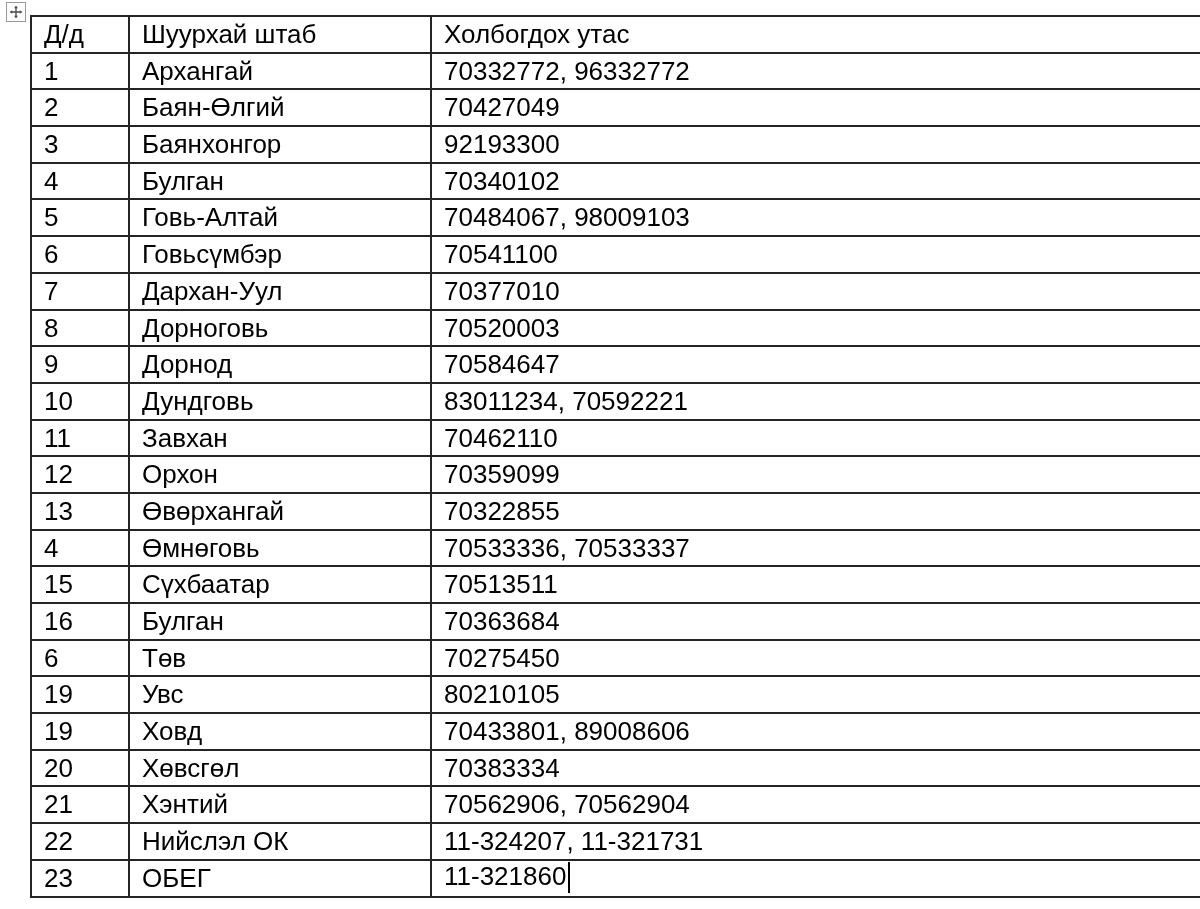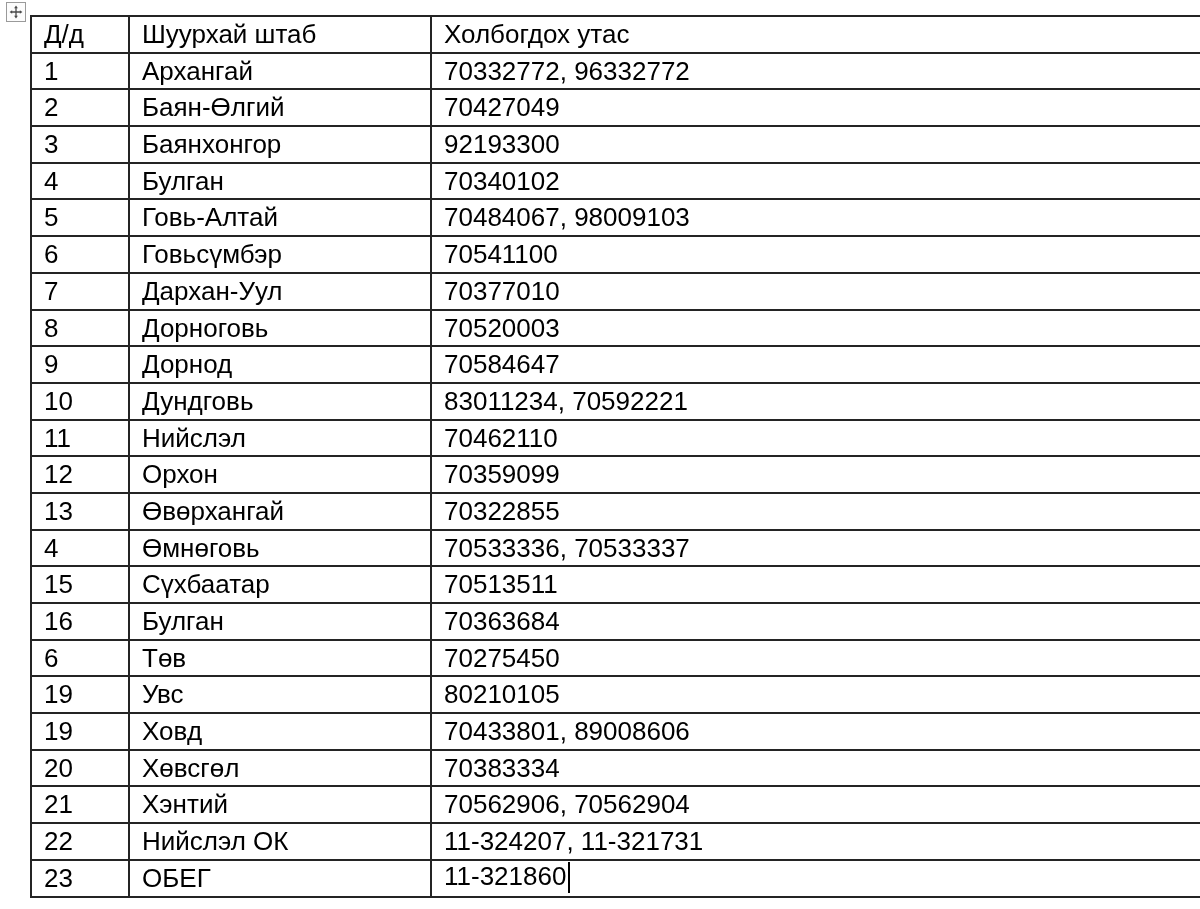--- a/index.html
+++ b/index.html
@@ -141,21 +141,21 @@
           <td>Дорнод</td>
           <td>70584647</td>
         </tr>
         <tr>
           <td>10</td>
           <td>Дундговь</td>
           <td>83011234, 70592221</td>
         </tr>
         <tr>
           <td>11</td>
-          <td>Нийслэл</td>
+          <td>Завхан</td>
           <td>70462110</td>
         </tr>
         <tr>
           <td>12</td>
           <td>Орхон</td>
           <td>70359099</td>
         </tr>
         <tr>
           <td>13</td>
           <td>Өвөрхангай</td>

